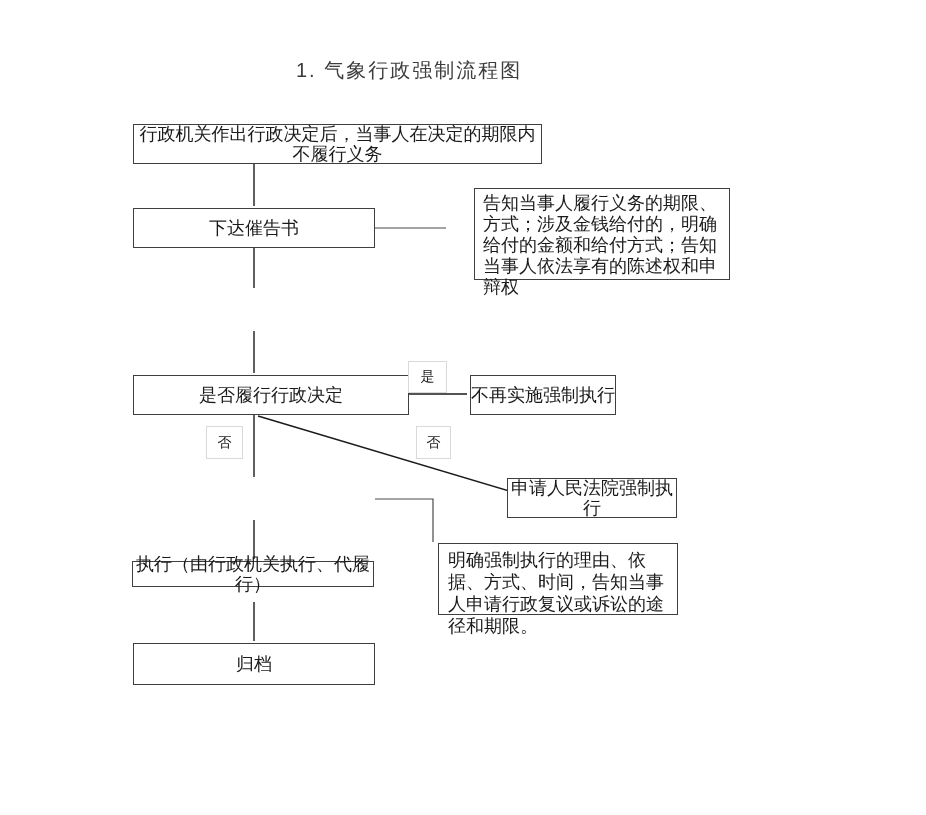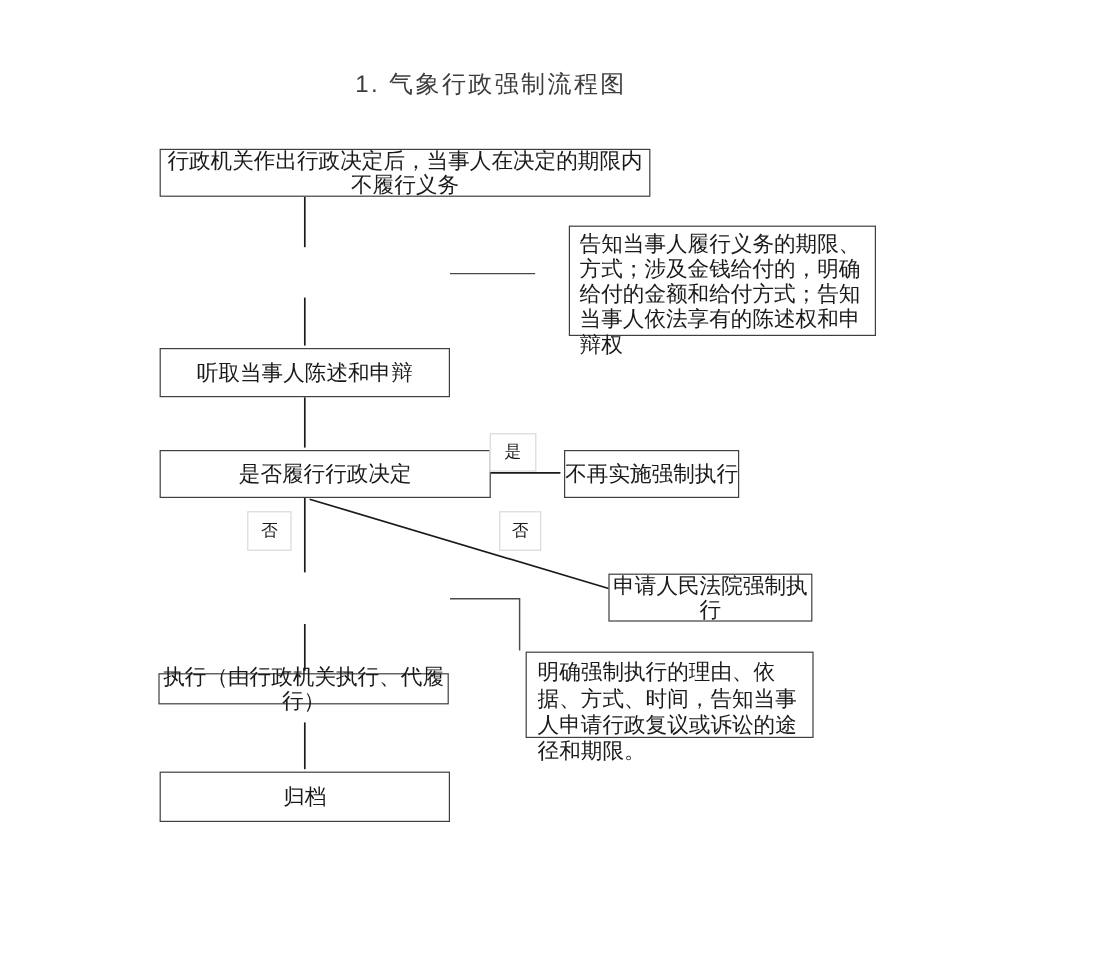--- a/index.html
+++ b/index.html
@@ -92,24 +92,24 @@
     <path class="arrow" d="M375,394 L467,394" marker-end="url(#ah)"></path>
     <path class="arrow" d="M254,415 L254,477" marker-end="url(#ah)"></path>
     <path class="arrow" d="M258,416 L526,496" marker-end="url(#ah)"></path>
     <path class="plain" d="M375,499 L433,499 L433,542"></path>
     <path class="arrow" d="M254,520 L254,559" marker-end="url(#ah)"></path>
     <path class="arrow" d="M254,602 L254,641" marker-end="url(#ah)"></path>
   </svg>
 
   <div class="box" style="left:133px;top:124px;width:409px;height:40px;">行政机关作出行政决定后，当事人在决定的期限内不履行义务</div>
 
+  <div class="box" style="left:133px;top:208px;width:242px;height:40px;">下达催告书</div>
 
   <div class="box note" style="left:446px;top:188px;width:256px;height:92px;">告知当事人履行义务的期限、方式；涉及金钱给付的，明确给付的金额和给付方式；告知当事人依法享有的陈述权和申辩权</div>
 
-  <div class="box" style="left:133px;top:290px;width:242px;height:41px;">听取当事人陈述和申辩</div>
 
   <div class="box" style="left:133px;top:375px;width:276px;height:40px;">是否履行行政决定</div>
 
   <div class="edge-label" style="left:408px;top:361px;width:39px;height:32px;">是</div>
 
   <div class="box" style="left:470px;top:375px;width:146px;height:40px;">不再实施强制执行</div>
 
   <div class="edge-label" style="left:206px;top:426px;width:37px;height:33px;">否</div>
 
   <div class="edge-label" style="left:416px;top:426px;width:35px;height:33px;">否</div>

